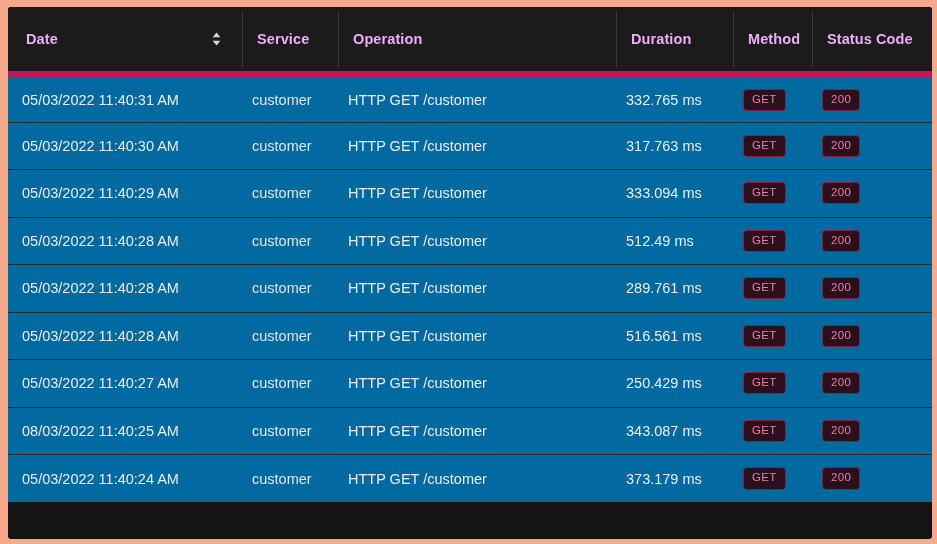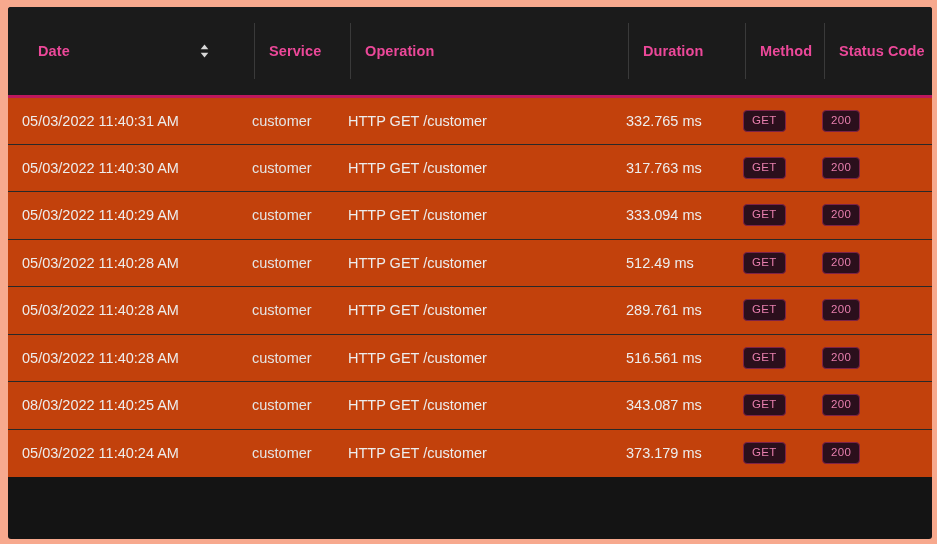--- a/index.html
+++ b/index.html
@@ -43,28 +43,28 @@
     border-collapse: collapse;
     table-layout: fixed;
   }
 
   
   thead tr.header-row {
     height: 56px;
     background: #1b1b1b;
   }
   thead th {
-    padding: 16px;
+    padding: 4px;
     margin: 0;
     text-align: left;
     vertical-align: middle;
-    color: #ec4899;
+    color: #f0abfc;
     font-size: 14.5px;
     font-weight: bold;
-    border-bottom: 3px solid #be185d;
+    border-bottom: 7px solid #be185d;
     position: relative;
   }
   thead th .th-inner {
     display: flex;
     align-items: center;
     justify-content: space-between;
     height: 56px;
     box-sizing: border-box;
   }
   thead th.col-divider .th-inner {
@@ -81,21 +81,21 @@
     flex-direction: column;
     align-items: center;
     justify-content: center;
     line-height: 0;
   }
   .sort-icon svg { display: block; }
 
   
   tbody tr.data-row {
     height: 47.5px;
-    background: #c2410c;
+    background: #0369a1;
   }
   tbody td {
     padding: 0 0 0 14px;
     margin: 0;
     text-align: left;
     vertical-align: middle;
     color: #ebebeb;
     font-size: 14.5px;
     font-weight: normal;
     border-bottom: 1px solid #292929;
@@ -249,20 +249,28 @@
           </tr>
           <tr class="data-row">
             <td class="cell-date">05/03/2022 11:40:28 AM</td>
             <td class="cell-service">customer</td>
             <td class="cell-op">HTTP GET /customer</td>
             <td class="cell-duration">516.561 ms</td>
             <td><span class="tag-badge">GET</span></td>
             <td><span class="tag-badge">200</span></td>
           </tr>
           <tr class="data-row">
+            <td class="cell-date">05/03/2022 11:40:27 AM</td>
+            <td class="cell-service">customer</td>
+            <td class="cell-op">HTTP GET /customer</td>
+            <td class="cell-duration">250.429 ms</td>
+            <td><span class="tag-badge">GET</span></td>
+            <td><span class="tag-badge">200</span></td>
+          </tr>
+          <tr class="data-row">
             <td class="cell-date">08/03/2022 11:40:25 AM</td>
             <td class="cell-service">customer</td>
             <td class="cell-op">HTTP GET /customer</td>
             <td class="cell-duration">343.087 ms</td>
             <td><span class="tag-badge">GET</span></td>
             <td><span class="tag-badge">200</span></td>
           </tr>
           <tr class="data-row">
             <td class="cell-date">05/03/2022 11:40:24 AM</td>
             <td class="cell-service">customer</td>

